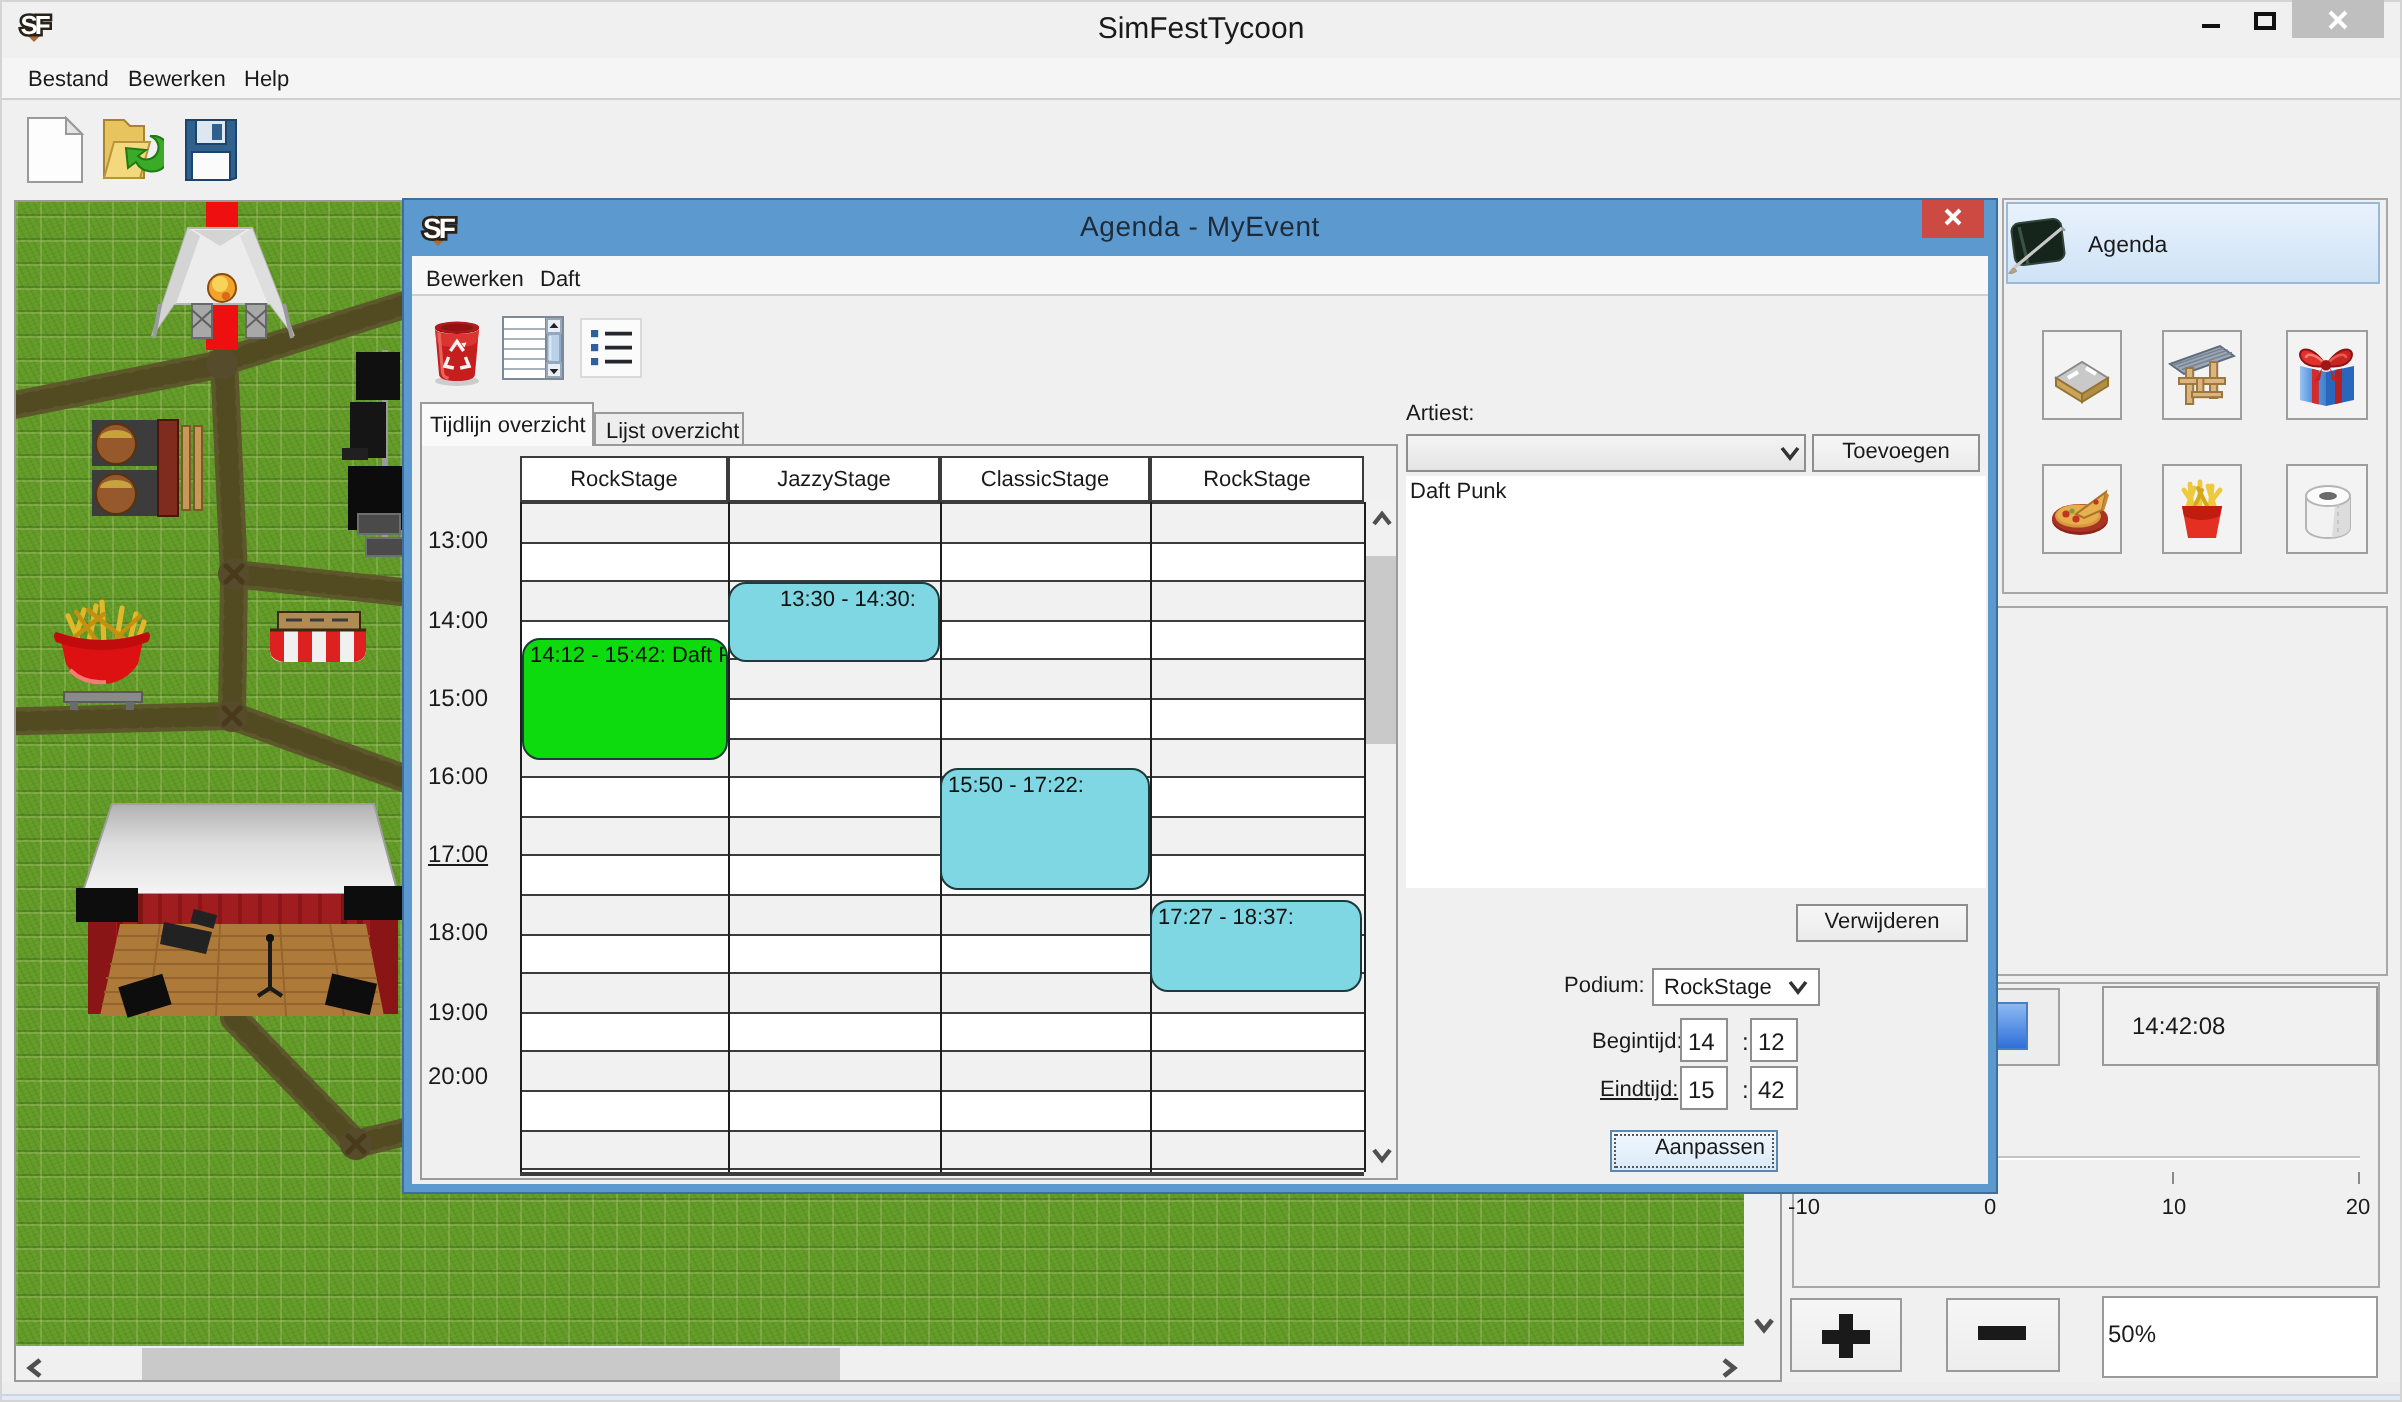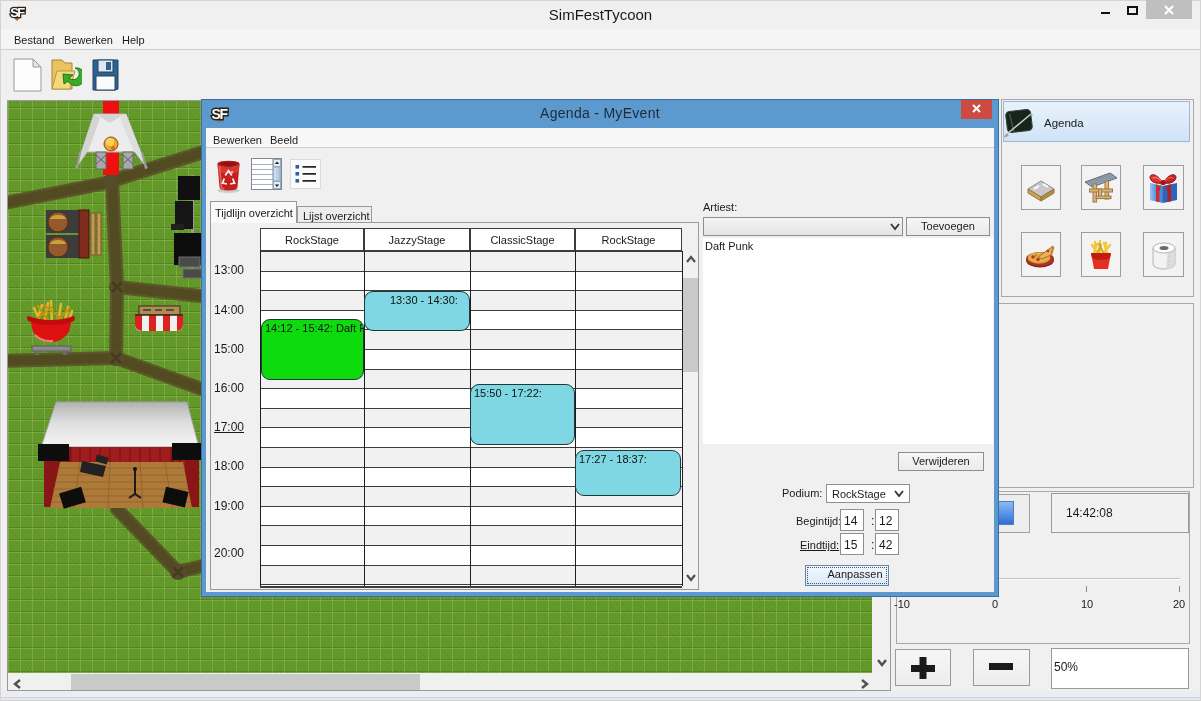--- a/index.html
+++ b/index.html
@@ -348,21 +348,21 @@
     <text x="10" y="14" font-size="14" font-weight="bold" fill="#fff" text-anchor="middle" font-family="Liberation Sans" style="paint-order:stroke;stroke:#2a2218;stroke-width:2.8px;letter-spacing:-1.5px;">SF</text>
   </svg>
   <div class="txt" style="left:0;right:0;top:1px;text-align:center;font-size:14px;letter-spacing:0.3px;color:#1e2b38;">Agenda - MyEvent</div>
   <div class="abs" style="left:755px;top:-4px;width:31px;height:19px;background:#cd4a43;"></div>
   <svg class="abs" style="left:765px;top:-1px" width="11" height="11" viewBox="0 0 11 11">
       <path d="M2 2 L9 9 M9 2 L2 9" stroke="#fff" stroke-width="2"></path>
     </svg>
 
   <div class="abs" style="left:0;top:24px;width:788px;height:20px;background:#f7f7f7;border-bottom:1px solid #cfcfcf;"></div>
   <div class="txt" style="left:7px;top:30px;">Bewerken</div>
-  <div class="txt" style="left:64px;top:30px;">Beeld</div>
+  <div class="txt" style="left:64px;top:30px;">Daft</div>
 
   <svg class="abs" style="left:9px;top:54px" width="27" height="36" viewBox="0 0 27 36">
     <ellipse cx="13.5" cy="32.5" rx="11" ry="2.5" fill="rgba(0,0,0,0.15)"></ellipse>
     <path d="M2.5 6 q0 3 11 3 q11 0 11 -3 l-2 23 q0 3.5 -9 3.5 q-9 0 -9 -3.5 z" fill="#c41e1e"></path>
     <path d="M2.5 6 q0 3 11 3 q11 0 11 -3 l-0.7 7 q-2.5 2.6 -10.3 2.6 q-7.8 0 -10.3 -2.6 z" fill="#da3530"></path>
     <path d="M4.5 8.2 l1.8 20 q0.2 2.4 3 3" fill="none" stroke="#e8625c" stroke-width="1.6"></path>
     <ellipse cx="13.5" cy="6" rx="11" ry="3" fill="#8e0f0f"></ellipse>
     <ellipse cx="13.5" cy="5.6" rx="11" ry="2.8" fill="#b01a1a"></ellipse>
     <ellipse cx="13.5" cy="5.8" rx="8" ry="1.9" fill="#911212"></ellipse>
     <g stroke="#f4f4f4" stroke-width="1.7" fill="none">
@@ -451,21 +451,21 @@
       <div class="abs" style="left:365px;top:29px;width:1px;height:335px;background:#1e1e1e;"></div>
       <div class="abs" style="left:472px;top:29px;width:1px;height:335px;background:#1e1e1e;"></div>
       <div class="abs" style="left:50px;top:364px;width:422px;height:2px;background:#3c3c3c;"></div>
       <div class="txt" style="left:4px;top:41.4px;font-size:12px;">13:00</div>
       <div class="txt" style="left:4px;top:80.6px;font-size:12px;">14:00</div>
       <div class="txt" style="left:4px;top:119.8px;font-size:12px;">15:00</div>
       <div class="txt" style="left:4px;top:159.0px;font-size:12px;">16:00</div>
       <div class="txt" style="left:4px;top:198.2px;font-size:12px;text-decoration:underline;">17:00</div>
       <div class="txt" style="left:4px;top:237.4px;font-size:12px;">18:00</div>
       <div class="txt" style="left:4px;top:276.6px;font-size:12px;">19:00</div>
-      <div class="txt" style="left:4px;top:324px;font-size:12px;">20:00</div>
+      <div class="txt" style="left:4px;top:309px;font-size:12px;">20:00</div>
       <div class="abs" style="left:51px;top:97px;width:103px;height:61px;background:#0ddb0d;border:1px solid #1d3a3a;border-radius:9px;overflow:hidden;">
         <div style="font-size:11px;color:#111;padding:2px 0 0 3px;white-space:nowrap;">14:12 - 15:42: Daft Punk</div>
       </div>
       <div class="abs" style="left:154px;top:69px;width:106px;height:40px;background:#7ed7e2;border:1px solid #1d3a3a;border-radius:9px;overflow:hidden;">
         <div style="font-size:11px;color:#111;padding:2px 0 0 3px;white-space:nowrap;margin-left:22px;">13:30 - 14:30:</div>
       </div>
       <div class="abs" style="left:260px;top:162px;width:105px;height:61px;background:#7ed7e2;border:1px solid #1d3a3a;border-radius:9px;overflow:hidden;">
         <div style="font-size:11px;color:#111;padding:2px 0 0 3px;white-space:nowrap;">15:50 - 17:22:</div>
       </div>
       <div class="abs" style="left:365px;top:228px;width:106px;height:46px;background:#7ed7e2;border:1px solid #1d3a3a;border-radius:9px;overflow:hidden;">

